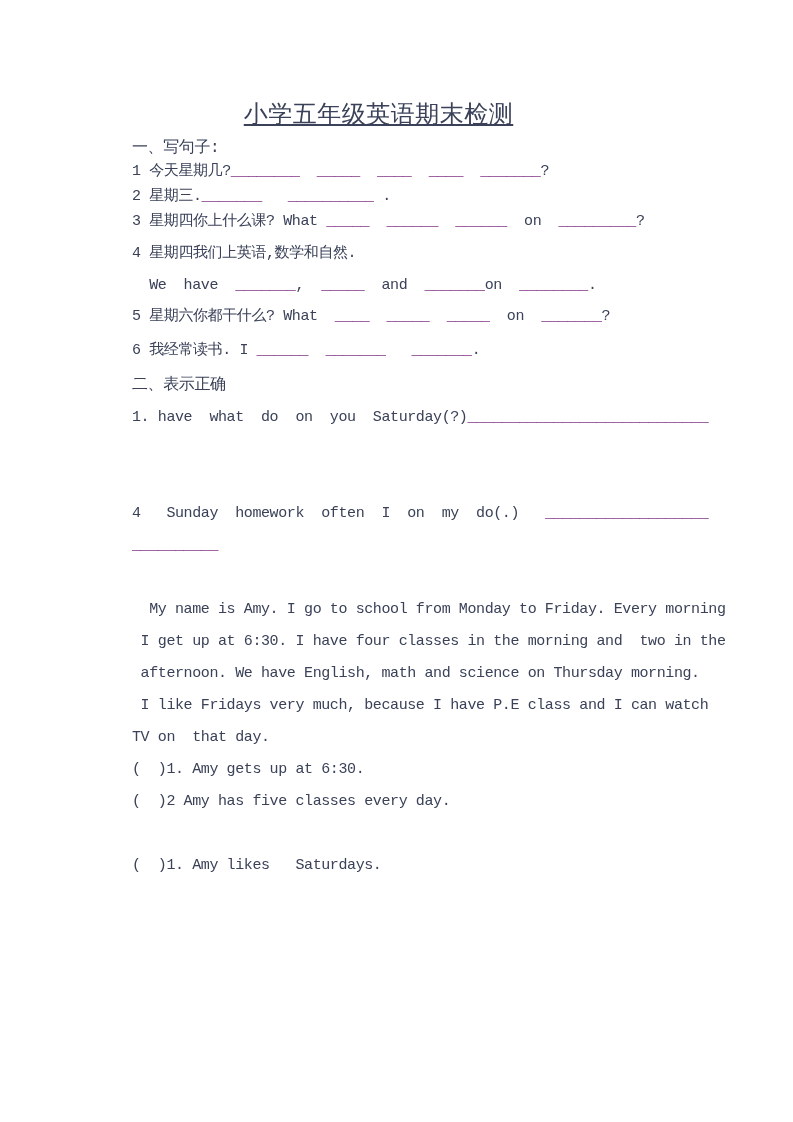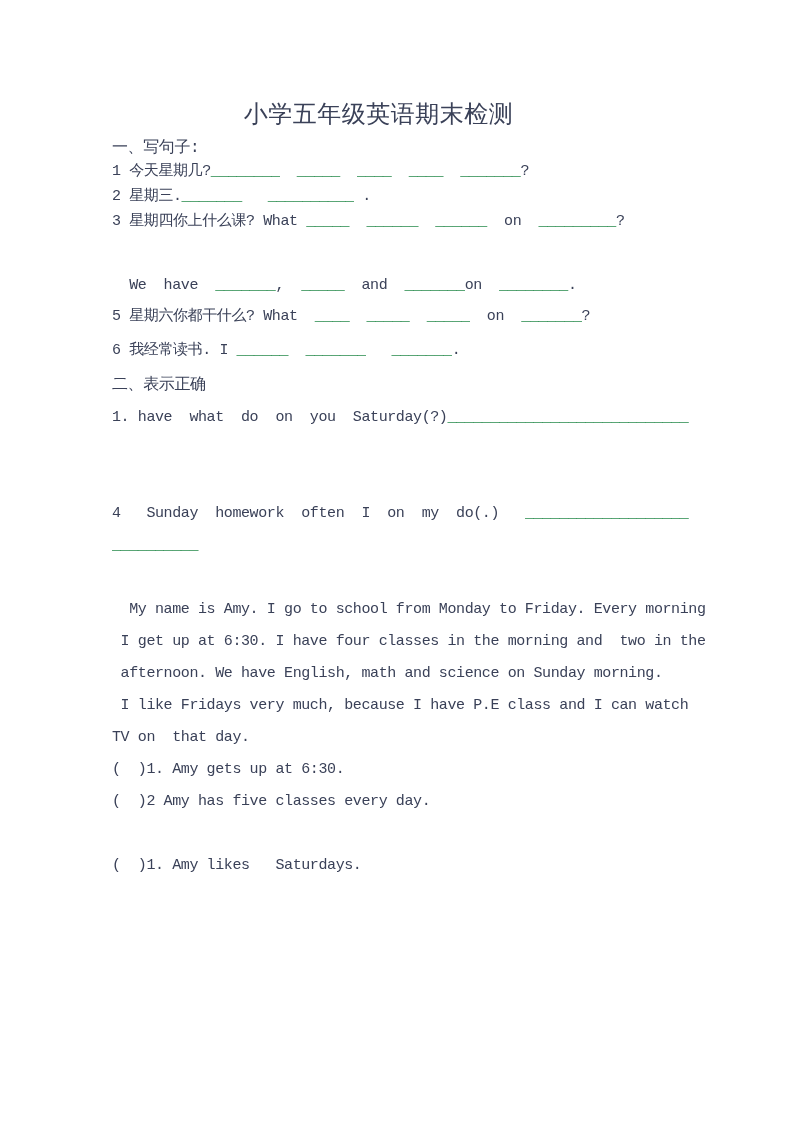--- a/index.html
+++ b/index.html
@@ -20,59 +20,61 @@
     position: absolute;
     top: 98px;
     left: 0;
     right: 36px;
     text-align: center;
     font-size: 24px;
     font-weight: normal;
     margin: 0;
     letter-spacing: 0.5px;
     white-space: pre;
+    text-decoration: underline;
   }
   .line {
     position: absolute;
-    left: 112px;
+    left: 132px;
     height: 20px;
     line-height: 20px;
     font-size: 15px;
     letter-spacing: -0.4px;
     white-space: pre;
   }
   .heading {
     font-size: 16px;
   }
   .blank {
-    color: #15803d;
+    color: #701a75;
   }
 </style>
 </head>
 <body>
 
 <div class="page">
 
   <h1 class="title">小学五年级英语期末检测</h1>
 
   <div class="line heading" style="top:138px">一、写句子:</div>
   <div class="line" style="top:162px">1 今天星期几?<span class="blank">________</span>  <span class="blank">_____</span>  <span class="blank">____</span>  <span class="blank">____</span>  <span class="blank">_______</span>?</div>
   <div class="line" style="top:187px">2 星期三.<span class="blank">_______</span>   <span class="blank">__________</span> .</div>
   <div class="line" style="top:212px">3 星期四你上什么课? What <span class="blank">_____</span>  <span class="blank">______</span>  <span class="blank">______</span>  on  <span class="blank">_________</span>?</div>
+  <div class="line" style="top:244px">4 星期四我们上英语,数学和自然.</div>
   <div class="line" style="top:276px">  We  have  <span class="blank">_______</span>,  <span class="blank">_____</span>  and  <span class="blank">_______</span>on  <span class="blank">________</span>.</div>
   <div class="line" style="top:307px">5 星期六你都干什么? What  <span class="blank">____</span>  <span class="blank">_____</span>  <span class="blank">_____</span>  on  <span class="blank">_______</span>?</div>
   <div class="line" style="top:341px">6 我经常读书. I <span class="blank">______</span>  <span class="blank">_______</span>   <span class="blank">_______</span>.</div>
 
   <div class="line heading" style="top:375px">二、表示正确</div>
   <div class="line" style="top:408px">1. have  what  do  on  you  Saturday(?)<span class="blank">____________________________</span></div>
   <div class="line" style="top:504px">4   Sunday  homework  often  I  on  my  do(.)   <span class="blank">___________________</span></div>
   <div class="line" style="top:536px"><span class="blank">__________</span></div>
 
   <div class="line" style="top:600px">  My name is Amy. I go to school from Monday to Friday. Every morning</div>
   <div class="line" style="top:632px"> I get up at 6:30. I have four classes in the morning and  two in the</div>
-  <div class="line" style="top:664px"> afternoon. We have English, math and science on Sunday morning.</div>
+  <div class="line" style="top:664px"> afternoon. We have English, math and science on Thursday morning.</div>
   <div class="line" style="top:696px"> I like Fridays very much, because I have P.E class and I can watch</div>
   <div class="line" style="top:728px">TV on  that day.</div>
   <div class="line" style="top:760px">(  )1. Amy gets up at 6:30.</div>
   <div class="line" style="top:792px">(  )2 Amy has five classes every day.</div>
   <div class="line" style="top:856px">(  )1. Amy likes   Saturdays.</div>
 
 </div>
 
 </body></html>

